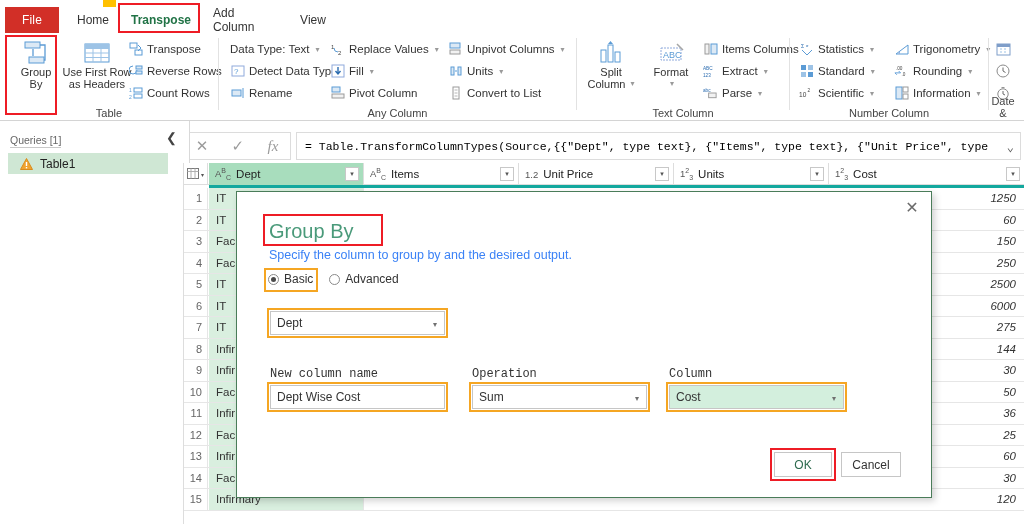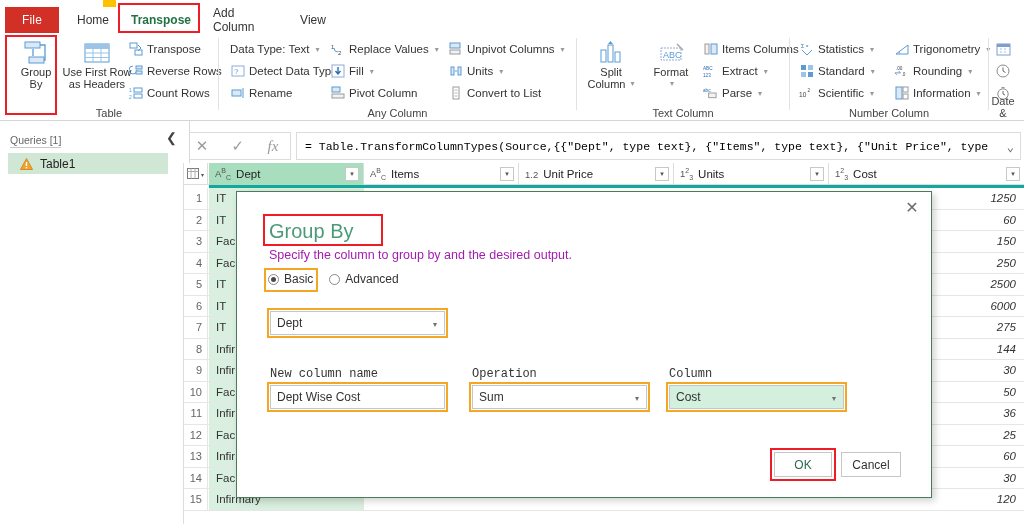--- a/index.html
+++ b/index.html
@@ -163,21 +163,21 @@
     position:absolute; right:8px; top:4px; width:22px; height:22px;
     display:flex; align-items:center; justify-content:center;
     font-size:16px; color:#6b6b6b;
   }
   .dlg-title {
     position:absolute; left:32px; top:28px;
     font-size:20px; color:#4a9a7a; font-weight:normal;
     font-family:"Liberation Sans", sans-serif;
   }
   .dlg-sub {
-    position:absolute; left:32px; top:56px; font-size:12.5px; color:#a21caf;
+    position:absolute; left:32px; top:56px; font-size:12.5px; color:#3b82f6;
   }
   .radios { position:absolute; left:31px; top:80px; display:flex; align-items:flex-end; gap:16px; }
   .radio { display:flex; align-items:center; gap:5px; font-size:12px; color:#333; }
   .rdot {
     width:11px; height:11px; border-radius:50%; border:1px solid #8a8a8a;
     background:#fff; display:inline-flex; align-items:center; justify-content:center;
   }
   .rdot i { width:5px; height:5px; border-radius:50%; background:#4a4a4a; display:none; }
   .rdot.on i { display:block; }
 

